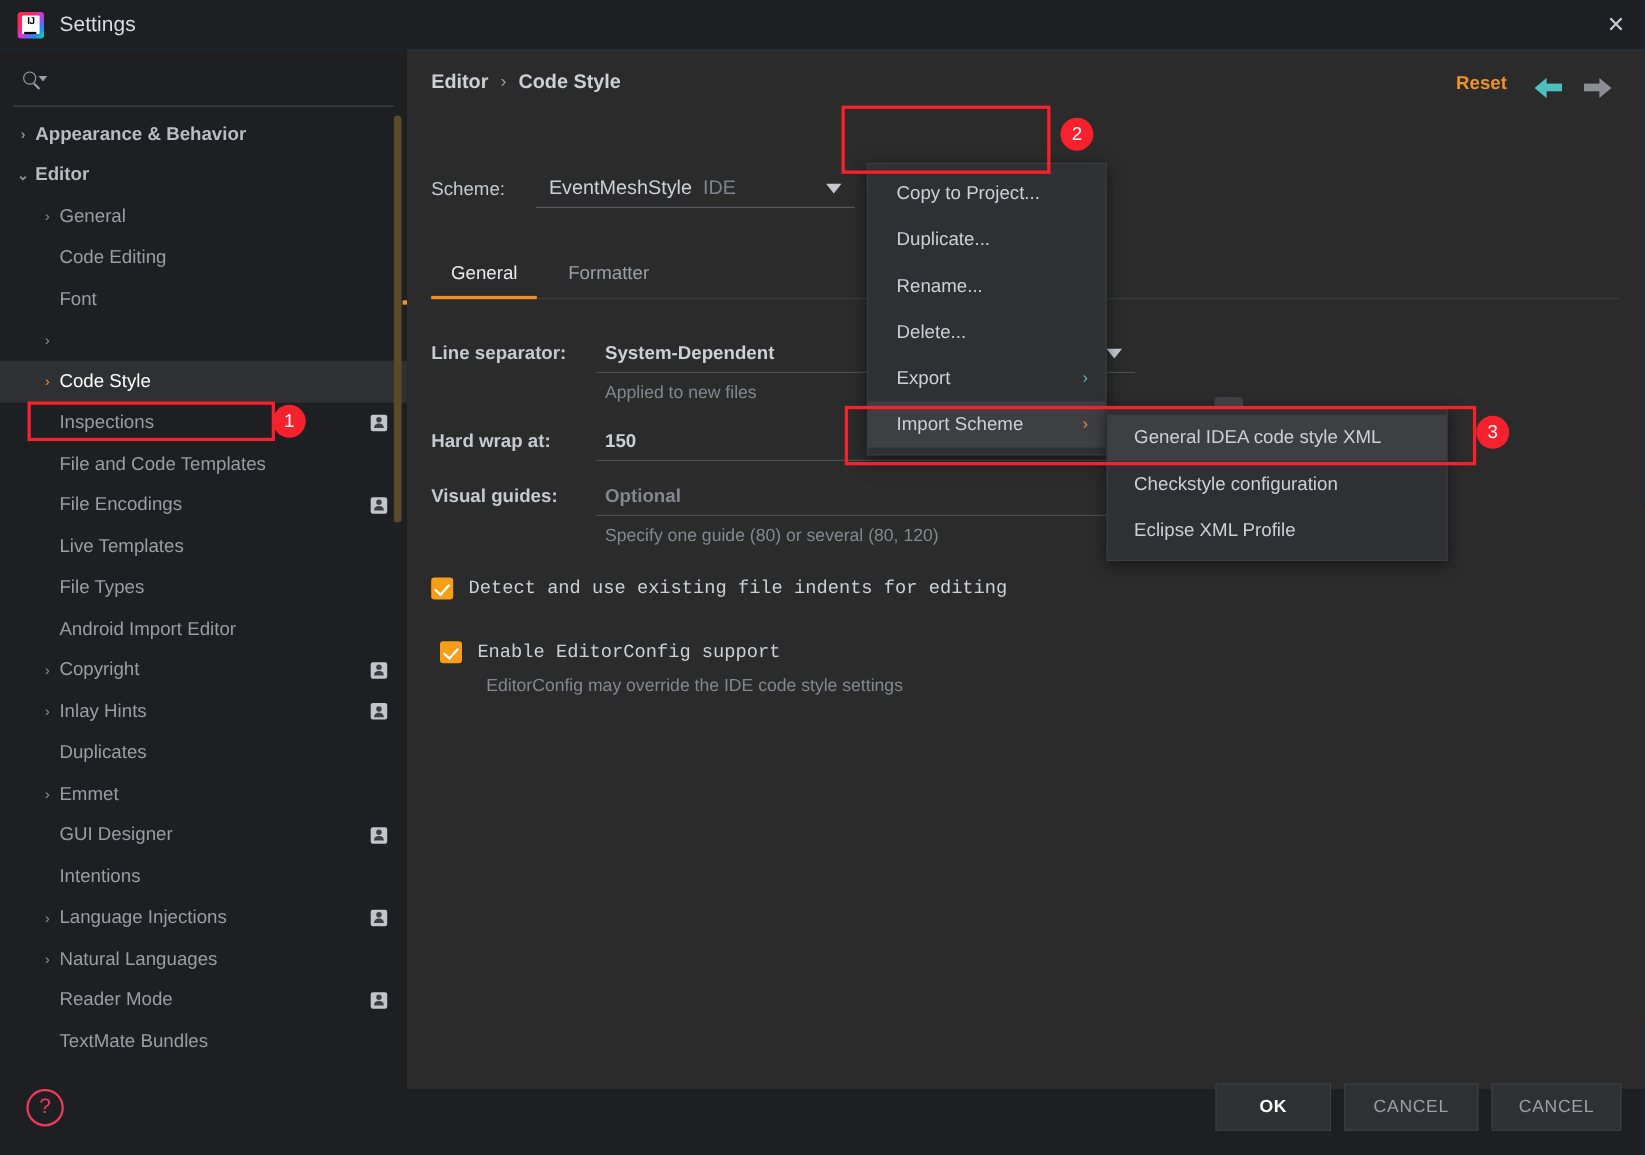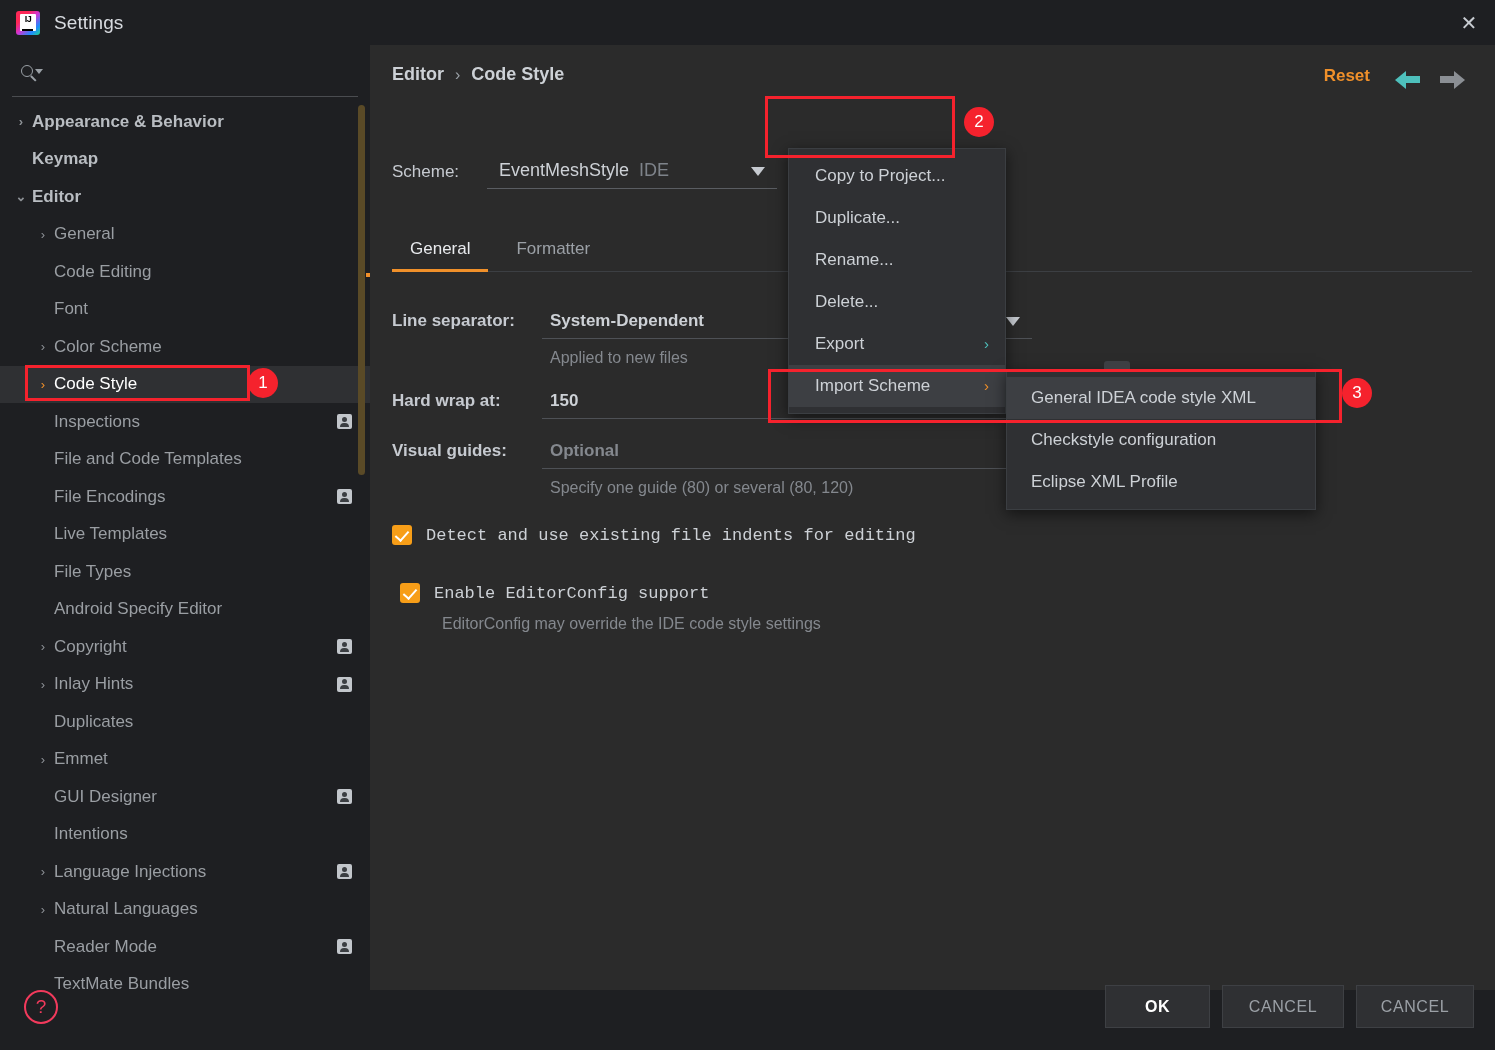--- a/index.html
+++ b/index.html
@@ -312,42 +312,37 @@
           <div class="tri"></div>
       </div>
       <input class="search-input" type="text" value="" placeholder="" style="">
     </div>
     <div class="tree" id="tree">
         <div class="tree-item top">
           <span class="chev" style="margin-left: 10px;">›</span>
           <span class="lbl">Appearance &amp; Behavior</span>
         </div>
         <div class="tree-item top">
-          <span class="chev" style="margin-left: 10px;"></span>
-          <span class="lbl">Keymap</span>
-        </div>
-        <div class="tree-item top">
           <span class="chev" style="margin-left: 10px;">⌄</span>
           <span class="lbl">Editor</span>
         </div>
         <div class="tree-item">
           <span class="chev" style="margin-left: 32px;">›</span>
           <span class="lbl">General</span>
         </div>
         <div class="tree-item">
           <span class="chev" style="margin-left: 32px;"></span>
           <span class="lbl">Code Editing</span>
         </div>
         <div class="tree-item">
           <span class="chev" style="margin-left: 32px;"></span>
           <span class="lbl">Font</span>
         </div>
         <div class="tree-item">
           <span class="chev" style="margin-left: 32px;">›</span>
-          <span class="lbl">Color Scheme</span>
         </div>
         <div class="tree-item selected">
           <span class="chev" style="margin-left: 32px;">›</span>
           <span class="lbl">Code Style</span>
         </div>
         <div class="tree-item">
           <span class="chev" style="margin-left: 32px;"></span>
           <span class="lbl">Inspections</span>
           <span class="badge-icon"></span>
         </div>
@@ -363,21 +358,21 @@
         <div class="tree-item">
           <span class="chev" style="margin-left: 32px;"></span>
           <span class="lbl">Live Templates</span>
         </div>
         <div class="tree-item">
           <span class="chev" style="margin-left: 32px;"></span>
           <span class="lbl">File Types</span>
         </div>
         <div class="tree-item">
           <span class="chev" style="margin-left: 32px;"></span>
-          <span class="lbl">Android Specify Editor</span>
+          <span class="lbl">Android Import Editor</span>
         </div>
         <div class="tree-item">
           <span class="chev" style="margin-left: 32px;">›</span>
           <span class="lbl">Copyright</span>
           <span class="badge-icon"></span>
         </div>
         <div class="tree-item">
           <span class="chev" style="margin-left: 32px;">›</span>
           <span class="lbl">Inlay Hints</span>
           <span class="badge-icon"></span>

